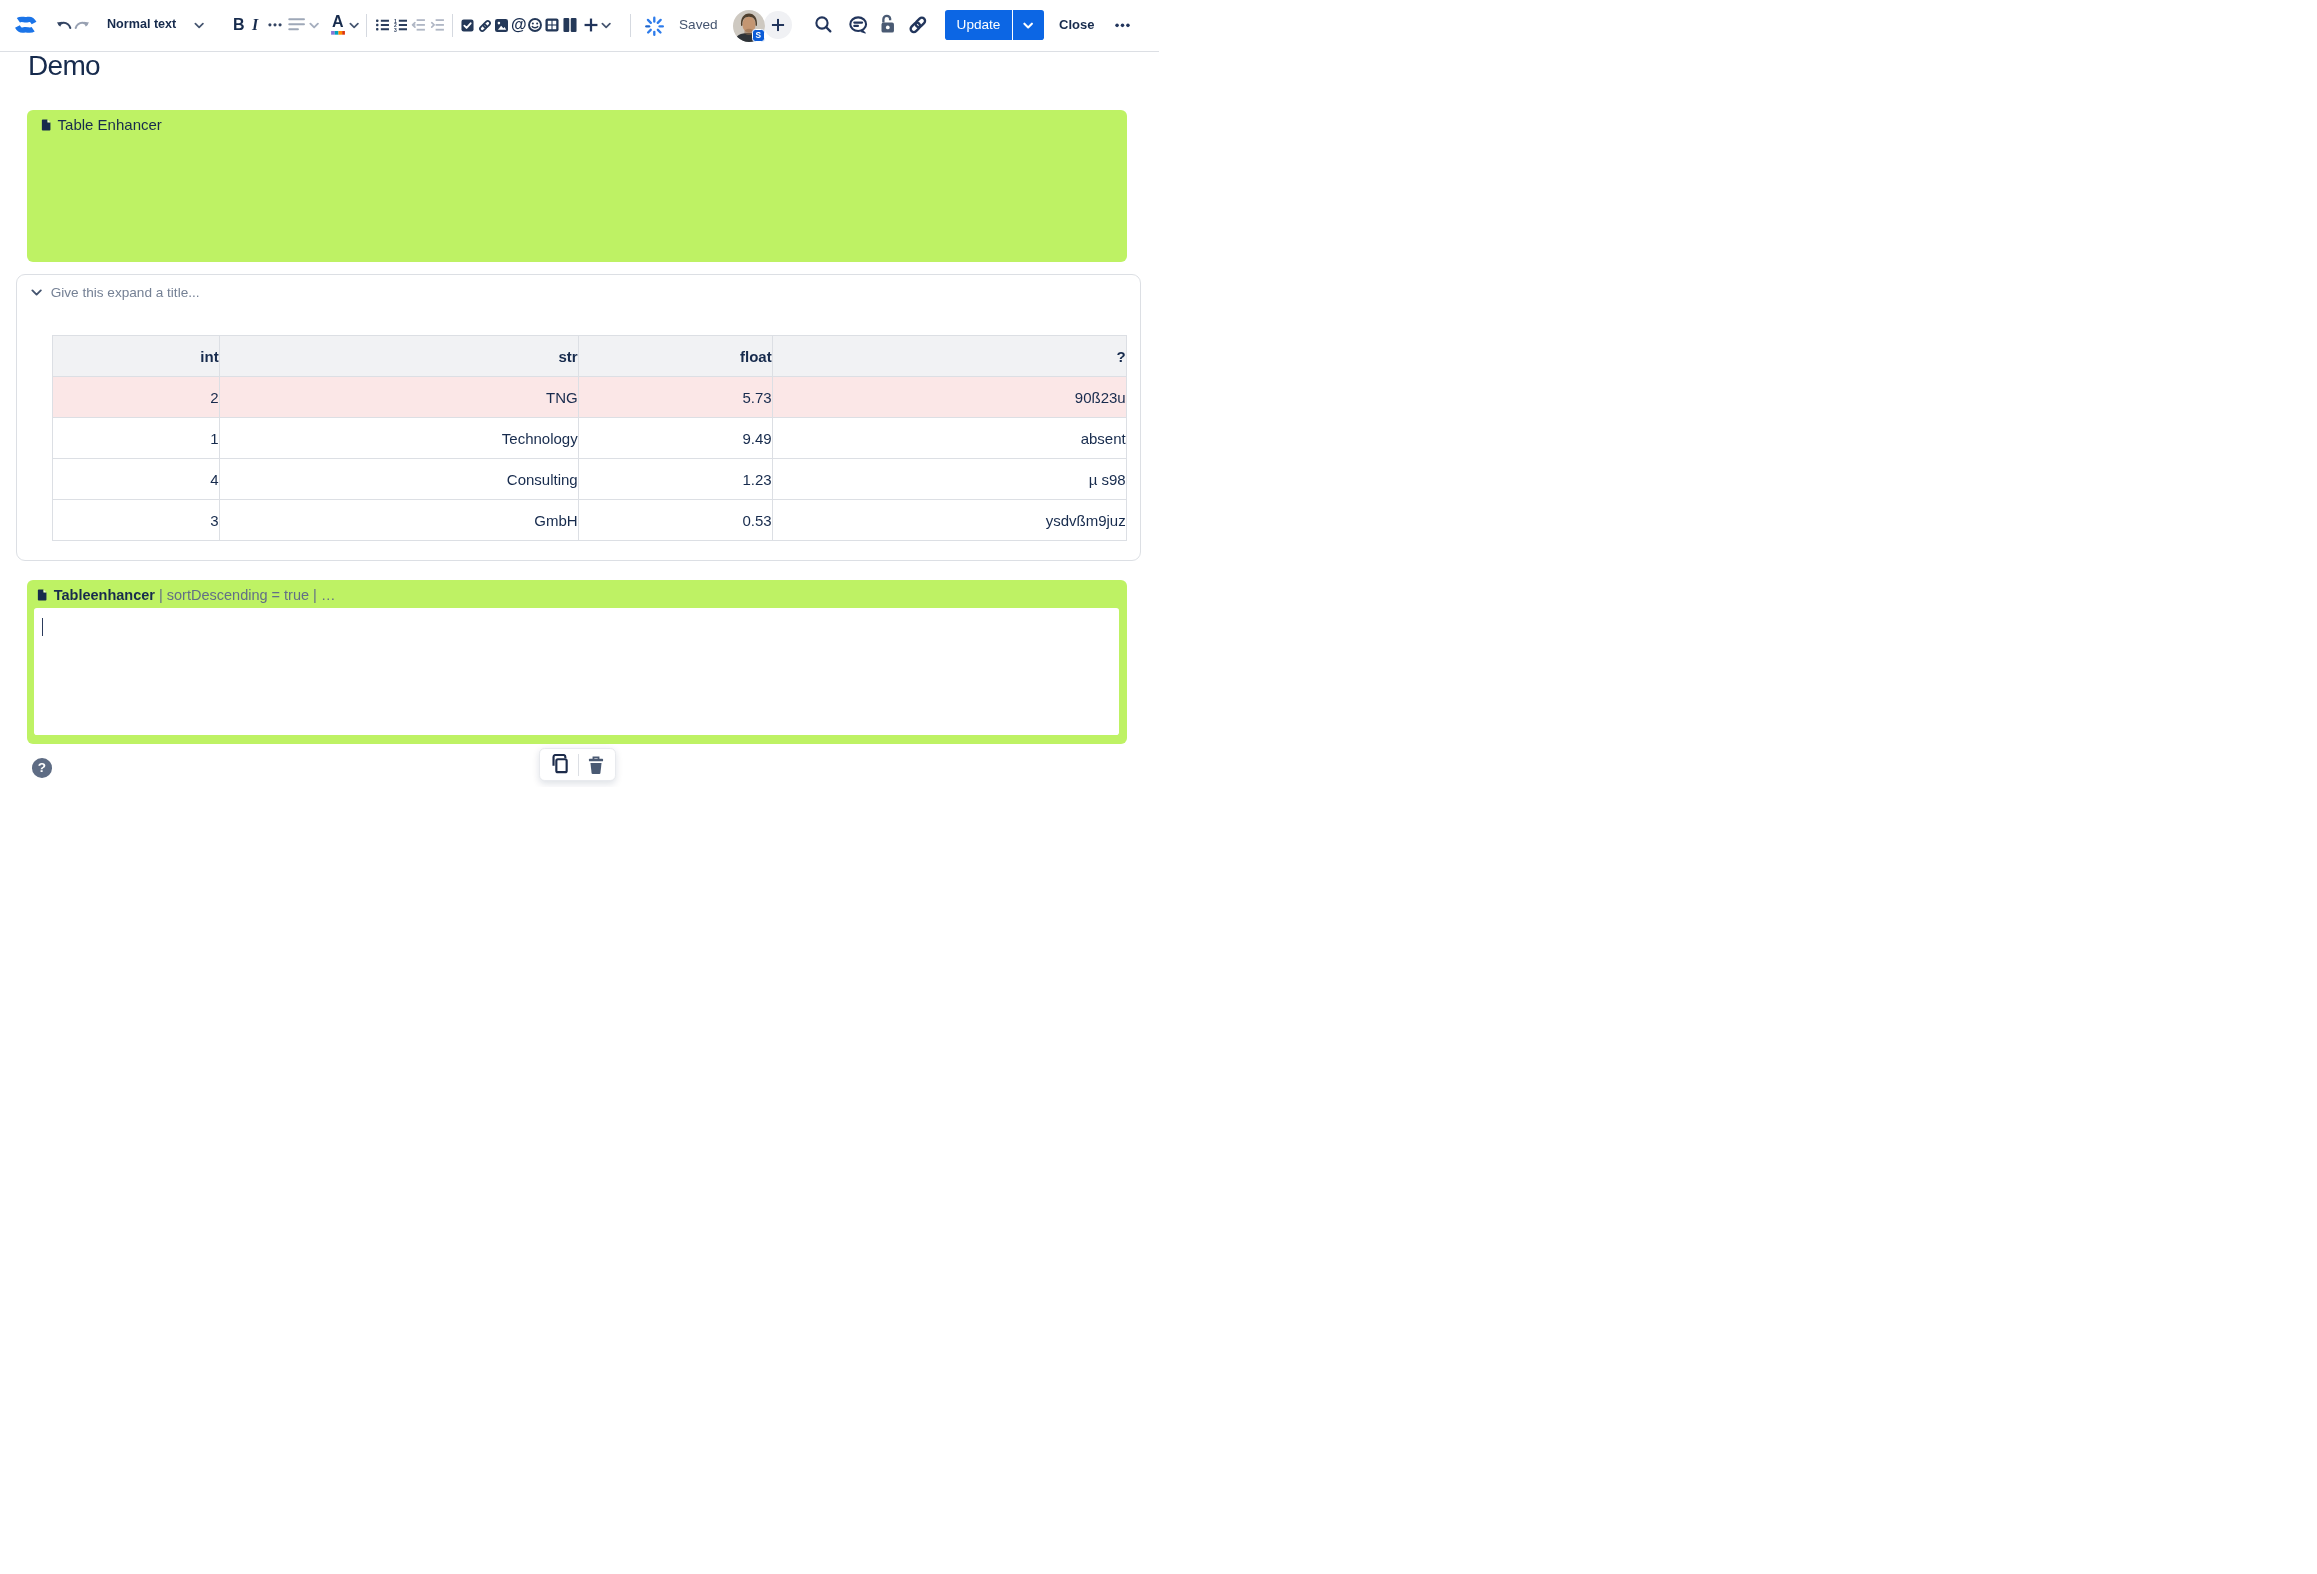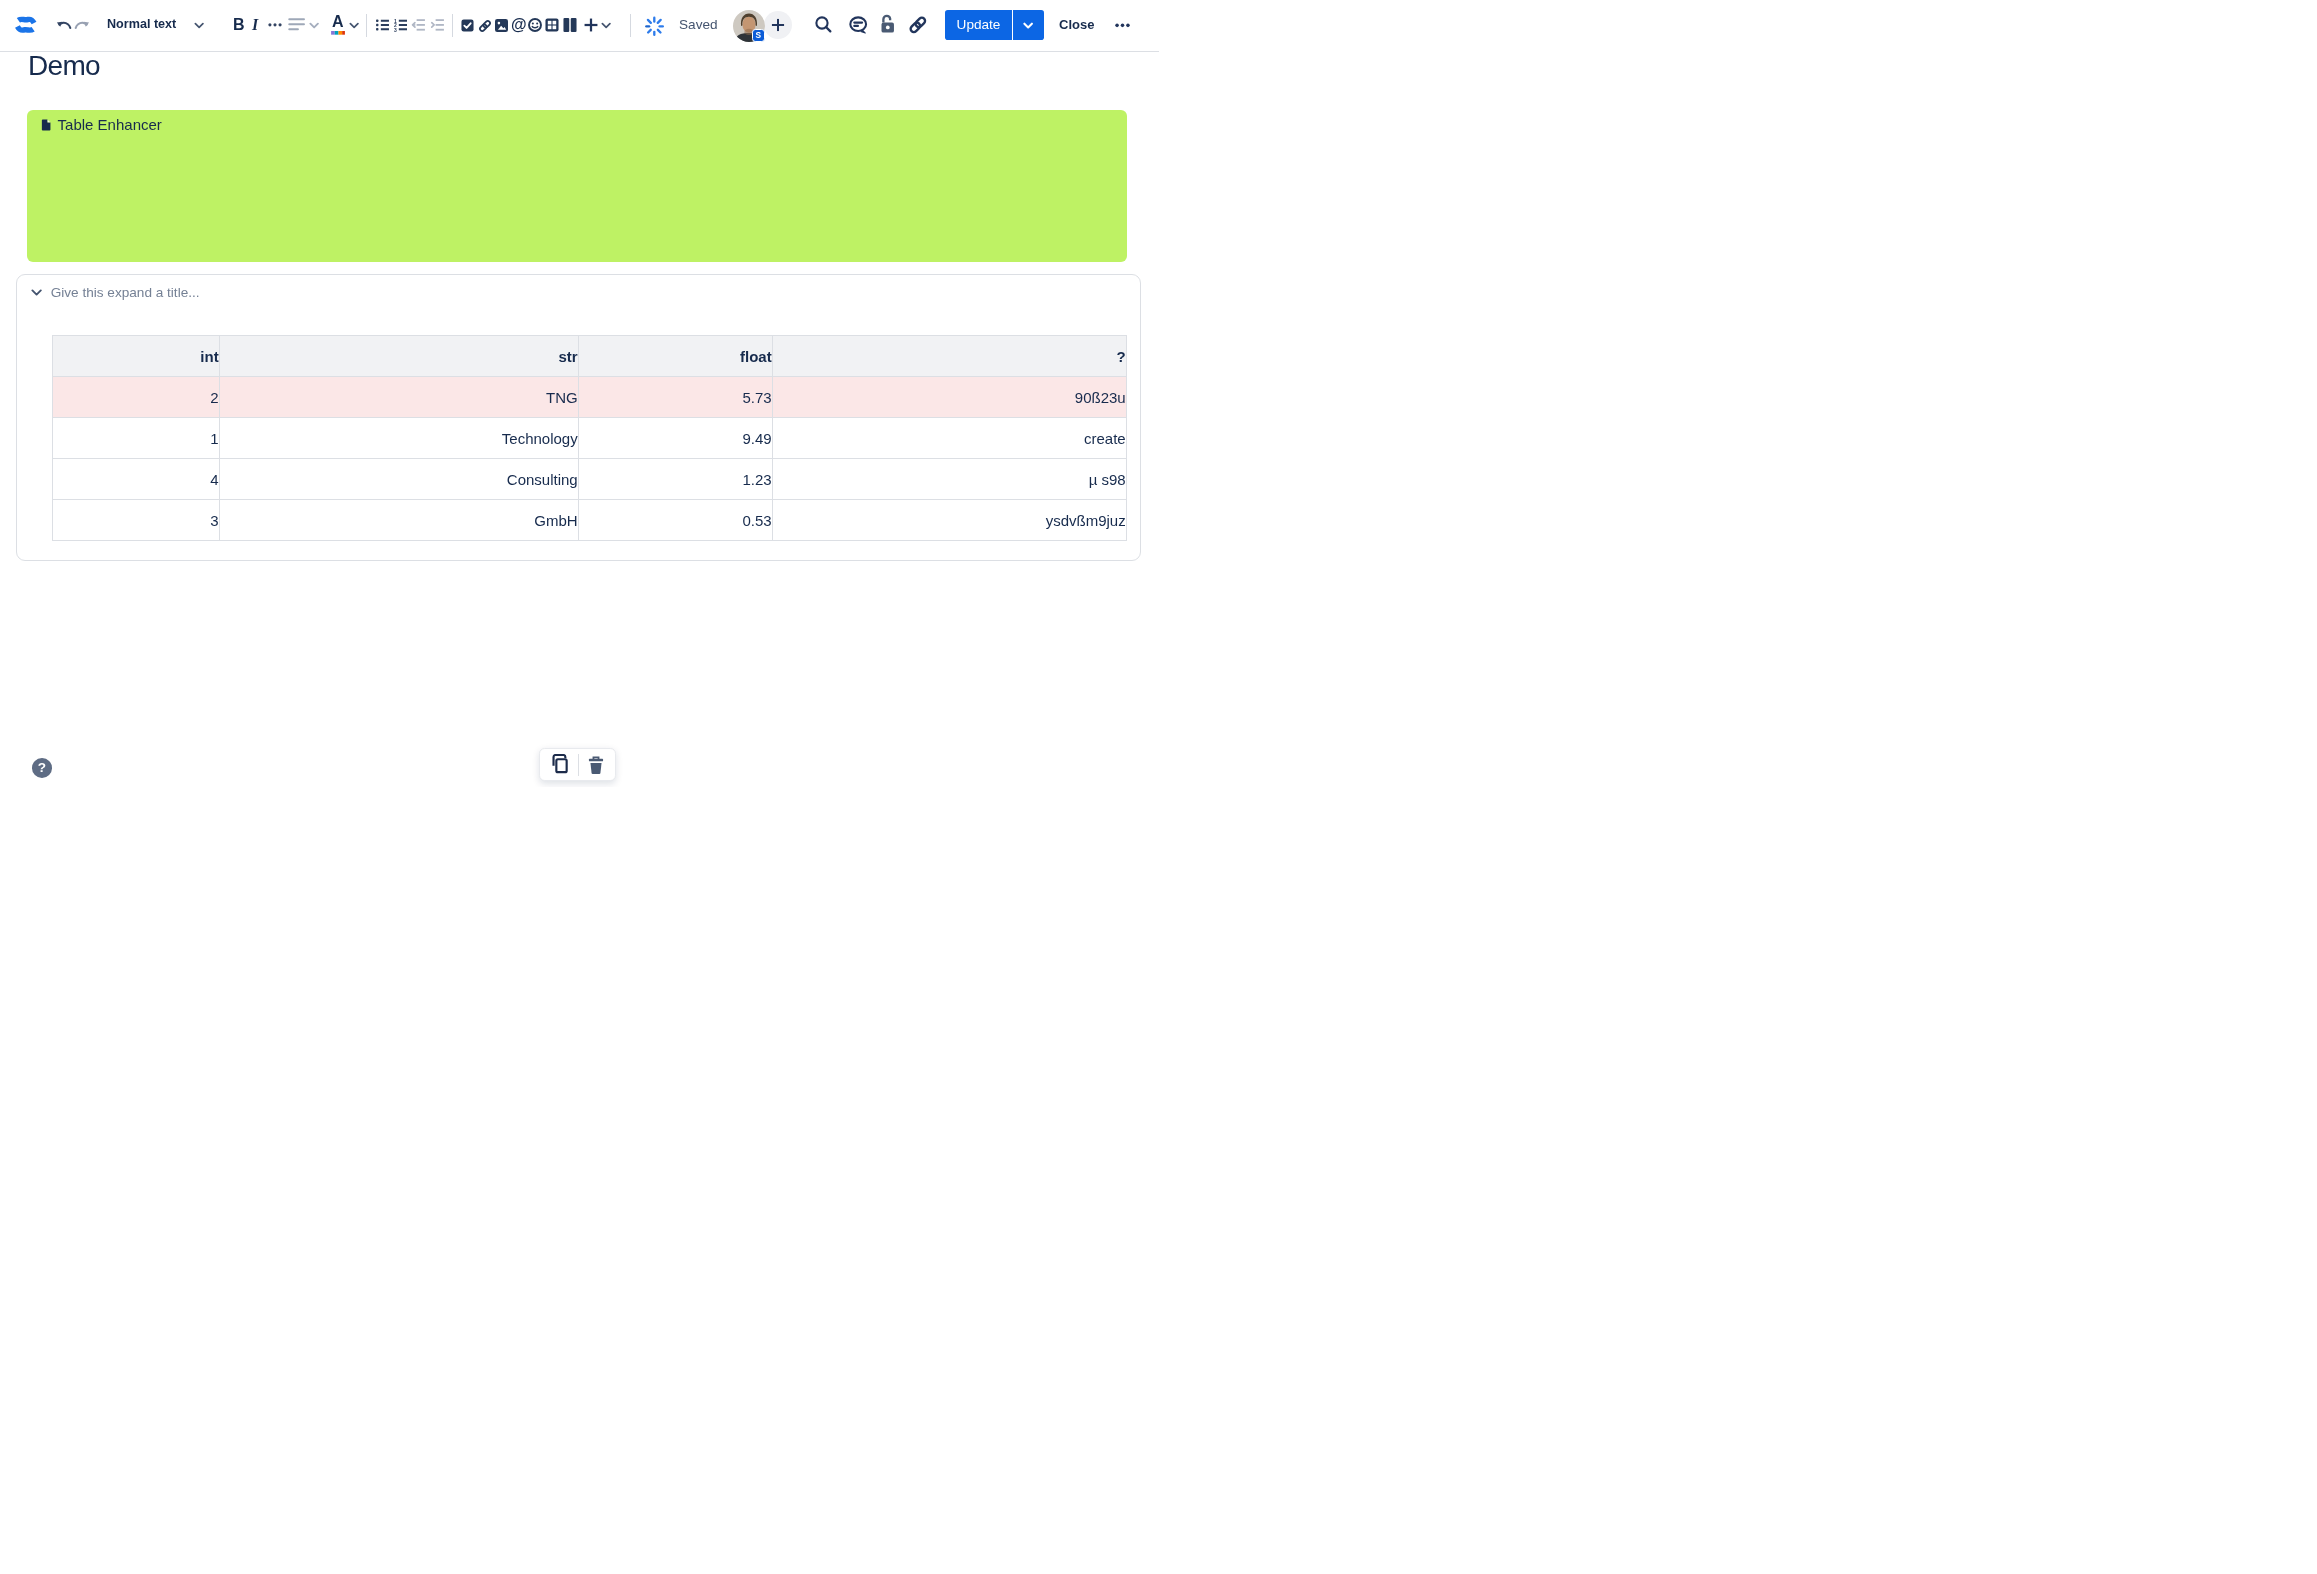--- a/index.html
+++ b/index.html
@@ -266,38 +266,51 @@
       <tr class="pink">
             <td>2</td>
             <td>TNG</td>
             <td>5.73</td>
             <td>90ß23u</td>
           </tr>
       <tr>
             <td>1</td>
             <td>Technology</td>
             <td>9.49</td>
-            <td>create</td>
+            <td>absent</td>
           </tr>
       <tr>
             <td>4</td>
             <td>Consulting</td>
             <td>1.23</td>
             <td>µ s98</td>
           </tr>
       <tr>
             <td>3</td>
             <td>GmbH</td>
             <td>0.53</td>
             <td style="padding-left:11.7px;">ysdvßm9juz</td>
           </tr>
     </tbody>
       </table>
   </div>
 
+  <div class="panel" id="panel2" style="top:580px; height:164px;">
+    <div class="pheader" style="top:4.7px; height:20.6px; left:9.8px;">
+      <svg width="10.3" height="12" viewBox="0 0 12 14" style="margin-right:6.6px;">
+          <path d="M1 1.5 C1 0.9 1.4 0.5 2 0.5 L7.5 0.5 L11 4 L11 12.5 C11 13.1 10.6 13.5 10 13.5 L2 13.5 C1.4 13.5 1 13.1 1 12.5 Z M7.5 0.5 L7.5 4 L11 4" fill="#172B4D"></path>
+          <path d="M7.8 0.8 L7.8 3.7 L10.7 3.7 Z" fill="#F1F2F4"></path>
+        </svg>
+      <span style="font-size:14.5px; font-weight:bold;">Tableenhancer</span>
+      <span style="font-size:14.5px; color:#626F86;">&nbsp;| sortDescending = true |&nbsp;…</span>
+    </div>
+    <div class="whitebox" style="top:28px; height:127px;">
+      <div class="abs" style="left:8px; top:10.3px; width:1.5px; height:17.3px; background:#2B3B5C;"></div>
+    </div>
+  </div>
 
   <div class="abs" id="help" style="left:32px; top:758px; width:19.7px; height:19.7px; border-radius:50%; background:#5E6C84; color:#fff; font-size:13.6px; font-weight:bold; text-align:center; line-height:20px;">?</div>
 
   <div class="abs" id="floatbar" style="left:539px; top:748px; width:77px; height:33px; background:#fff; border:0.9px solid #E8EAEE; border-radius:5.6px; box-shadow:0 2.8px 7.5px rgba(9,30,66,.13);">
     <svg class="abs" style="left:10.8px; top:5.2px;" width="18" height="19.7" viewBox="0 0 19 21">
       <path d="M2.6 12.6 L2.6 3.1 C2.6 2.0 3.5 1.1 4.6 1.1 L13.2 1.1 C14.3 1.1 15.2 2.0 15.2 3.1 L15.2 4.4" fill="none" stroke="#1C2B4A" stroke-width="2.3"></path>
       <rect x="5.6" y="5.6" width="11" height="13.8" rx="1.6" fill="#fff" stroke="#1C2B4A" stroke-width="2.3"></rect>
     </svg>
     <div class="abs" style="left:38px; top:4.7px; width:0.9px; height:22.5px; background:#DCDFE4;"></div>
     <svg class="abs" style="left:48px; top:6.6px;" width="16" height="19" viewBox="0 0 17 20">

